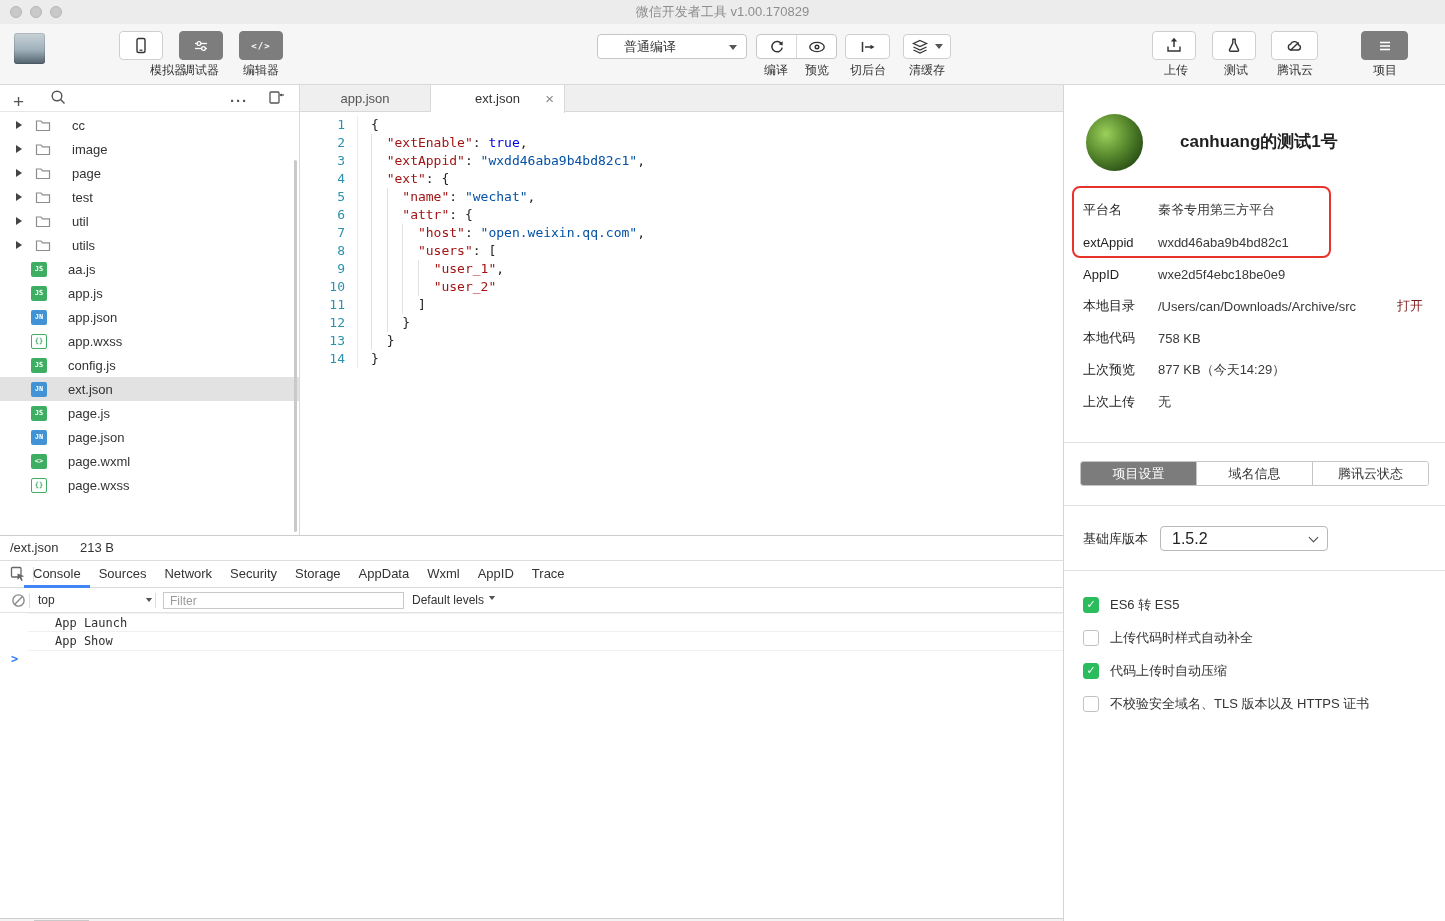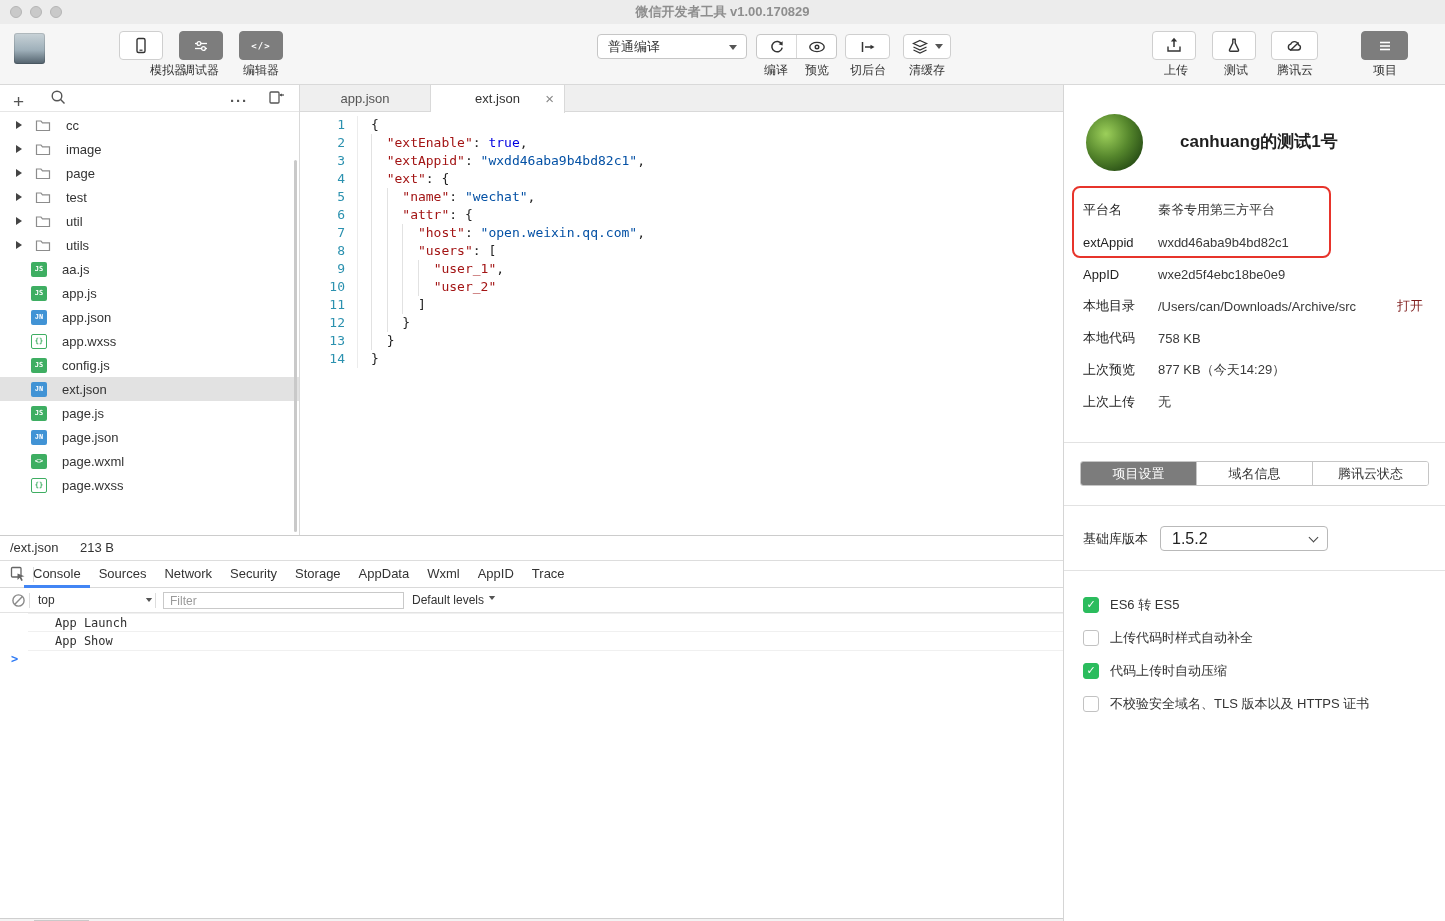--- a/index.html
+++ b/index.html
@@ -1,36 +1,36 @@
 <!DOCTYPE html>
 <html><head>
 <meta charset="utf-8">
 <style>
   * { margin:0; padding:0; box-sizing:border-box; }
   html,body { width:1445px; height:921px; }
   body { font-family:"Liberation Sans","DejaVu Sans",sans-serif; background:#fff; color:#333; overflow:hidden; }
   #app { position:relative; width:1445px; height:921px; background:#fff; }
 
   
-  #titlebar { position:absolute; left:0; top:0; width:1445px; height:24px; background:#ececec;font-weight:bold; }
+  #titlebar { position:absolute; left:0; top:0; width:1445px; height:24px; background:#ececec; }
   .tl { position:absolute; top:6px; width:12px; height:12px; border-radius:50%; background:#c9c9c9; border:1px solid #b5b5b5; }
   #tl-close{ left:10px;} #tl-min{ left:30px;} #tl-max{ left:50px;}
   #win-title { position:absolute; left:0; right:0; top:0; height:24px; line-height:24px; text-align:center; font-size:13px; color:#8e8e8e; }
 
   
   #toolbar { position:absolute; left:0; top:24px; width:1445px; height:61px; background:#f6f6f6; border-bottom:1px solid #d9d9d9; }
   .tbtn { position:absolute; top:7px; height:29px; border:1px solid #cfcfcf; border-radius:4px; background:#fff; display:flex; align-items:center; justify-content:center; cursor:pointer; }
   .tbtn.active { background:#7d7d7d; border-color:#7d7d7d; }
   .tlabel { position:absolute; top:38px; width:60px; text-align:center; font-size:12px; color:#333; }
   #toolbar-avatar { position:absolute; left:14px; top:9px; width:31px; height:31px; border-radius:3px;
      background:linear-gradient(180deg,#c9d3d8 0%,#9fb0ba 55%,#51606b 100%); box-shadow:inset 0 0 0 1px rgba(0,0,0,.12); }
   #btn-sim{ left:119px; width:44px;} #btn-dbg{ left:179px; width:44px;} #btn-edt{ left:239px; width:44px;}
   #lbl-sim{ left:126px;text-align:right;} #lbl-dbg{ left:171px;} #lbl-edt{ left:231px;}
   .code-glyph { font-family:"DejaVu Sans Mono",monospace; font-size:9px; font-weight:bold; color:#fff; letter-spacing:1px; }
-  #compile-select { position:absolute; left:597px; top:10px; width:150px; height:25px; border:1px solid #c6c6c6; border-radius:4px; background:#fff; font-size:13px; color:#333; line-height:23px; padding-left:10px; cursor:pointer; }
+  #compile-select { position:absolute; left:597px; top:10px; width:150px; height:25px; border:1px solid #c6c6c6; border-radius:4px; background:#fff; font-size:13px; color:#333; line-height:23px; padding-left:26px; cursor:pointer; }
   #compile-select .tri-down { position:absolute; right:9px; top:10px; }
   #grp-compile { position:absolute; left:756px; top:10px; width:81px; height:25px; border:1px solid #c6c6c6; border-radius:4px; background:#fff; display:flex; }
   #grp-compile .half { flex:1; display:flex; align-items:center; justify-content:center; cursor:pointer; }
   #grp-compile .half + .half { border-left:1px solid #d8d8d8; }
   #lbl-compile{ left:746px;} #lbl-preview{ left:787px;}
   #btn-bg { left:845px; top:10px; width:45px; height:25px; } #lbl-bg{ left:838px;}
   #btn-cache { left:903px; top:10px; width:48px; height:25px; } #lbl-cache{ left:897px;}
   #btn-upload{ left:1152px; width:44px;} #lbl-upload{ left:1146px;}
   #btn-test{ left:1212px; width:44px;} #lbl-test{ left:1206px;}
   #btn-cloud{ left:1271px; width:47px;} #lbl-cloud{ left:1265px;}
@@ -43,21 +43,21 @@
   #tree-head { position:absolute; left:0; top:0; width:100%; height:27px; border-bottom:1px solid #e6e6e6; }
   #tree-head .hicon { position:absolute; top:4px; cursor:pointer; }
   #plus-icon { left:13px; top:0px; font-size:19px; color:#555; line-height:26px; }
   #search-icon { left:50px; top:5px; }
   #dots-icon { left:230px; top:0; font-size:15px; color:#555; line-height:24px; letter-spacing:1px; font-weight:bold; }
   #collapse-icon { left:268px; top:5px; }
   #tree { position:absolute; left:0; top:28px; width:100%; }
   .trow { position:relative; height:24px; display:flex; align-items:center; cursor:pointer; font-size:13px; color:#333; }
   .trow.selected { background:#e2e2e2; }
   .tri-right { width:0; height:0; border:4px solid transparent; border-left:6px solid #444; display:inline-block; margin-left:16px; }
-  .trow .ficon { margin-left:9px; margin-right:15px; flex:none; }
+  .trow .ficon { margin-left:9px; margin-right:21px; flex:none; }
   .trow.file .ficon { margin-left:31px; }
   .fic { width:16px; height:15px; border-radius:2px; display:flex; align-items:center; justify-content:center; font-family:"DejaVu Sans Mono",monospace; font-size:7px; font-weight:bold; color:#fff; }
   .fic-js   { background:#3eae62; }
   .fic-json { background:#4193d5;font-family:Liberation Mono, monospace; }
   .fic-wxml { background:#3eae62; }
   .fic-wxss { background:#fff; color:#3eae62; border:1px solid #3eae62; }
   #tree-scrollbar { position:absolute; left:294px; top:75px; width:3px; height:372px; background:#c9c9c9; border-radius:2px; }
 
   
   #editor { position:absolute; left:300px; top:85px; width:763px; height:450px; background:#fff; }

